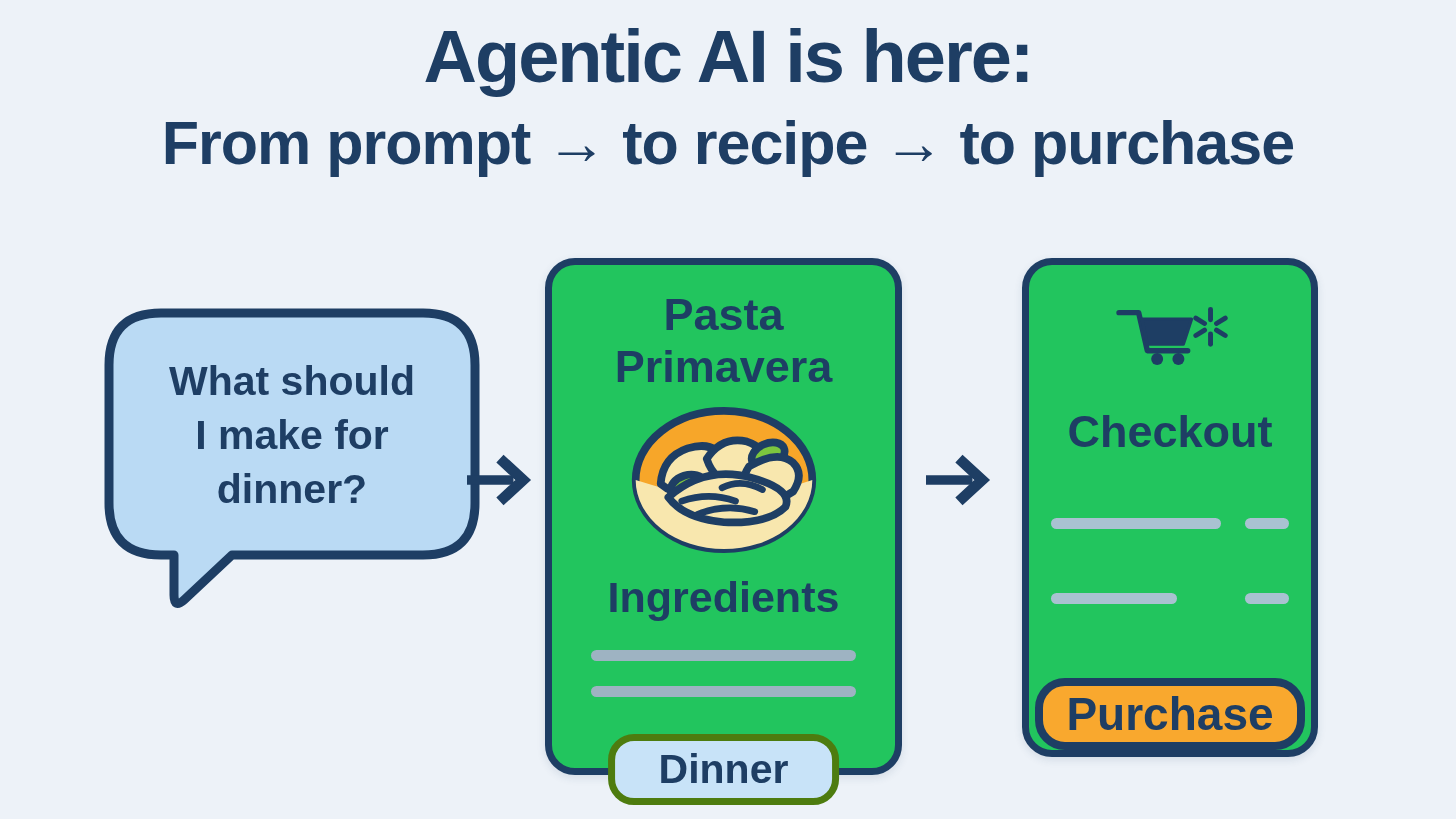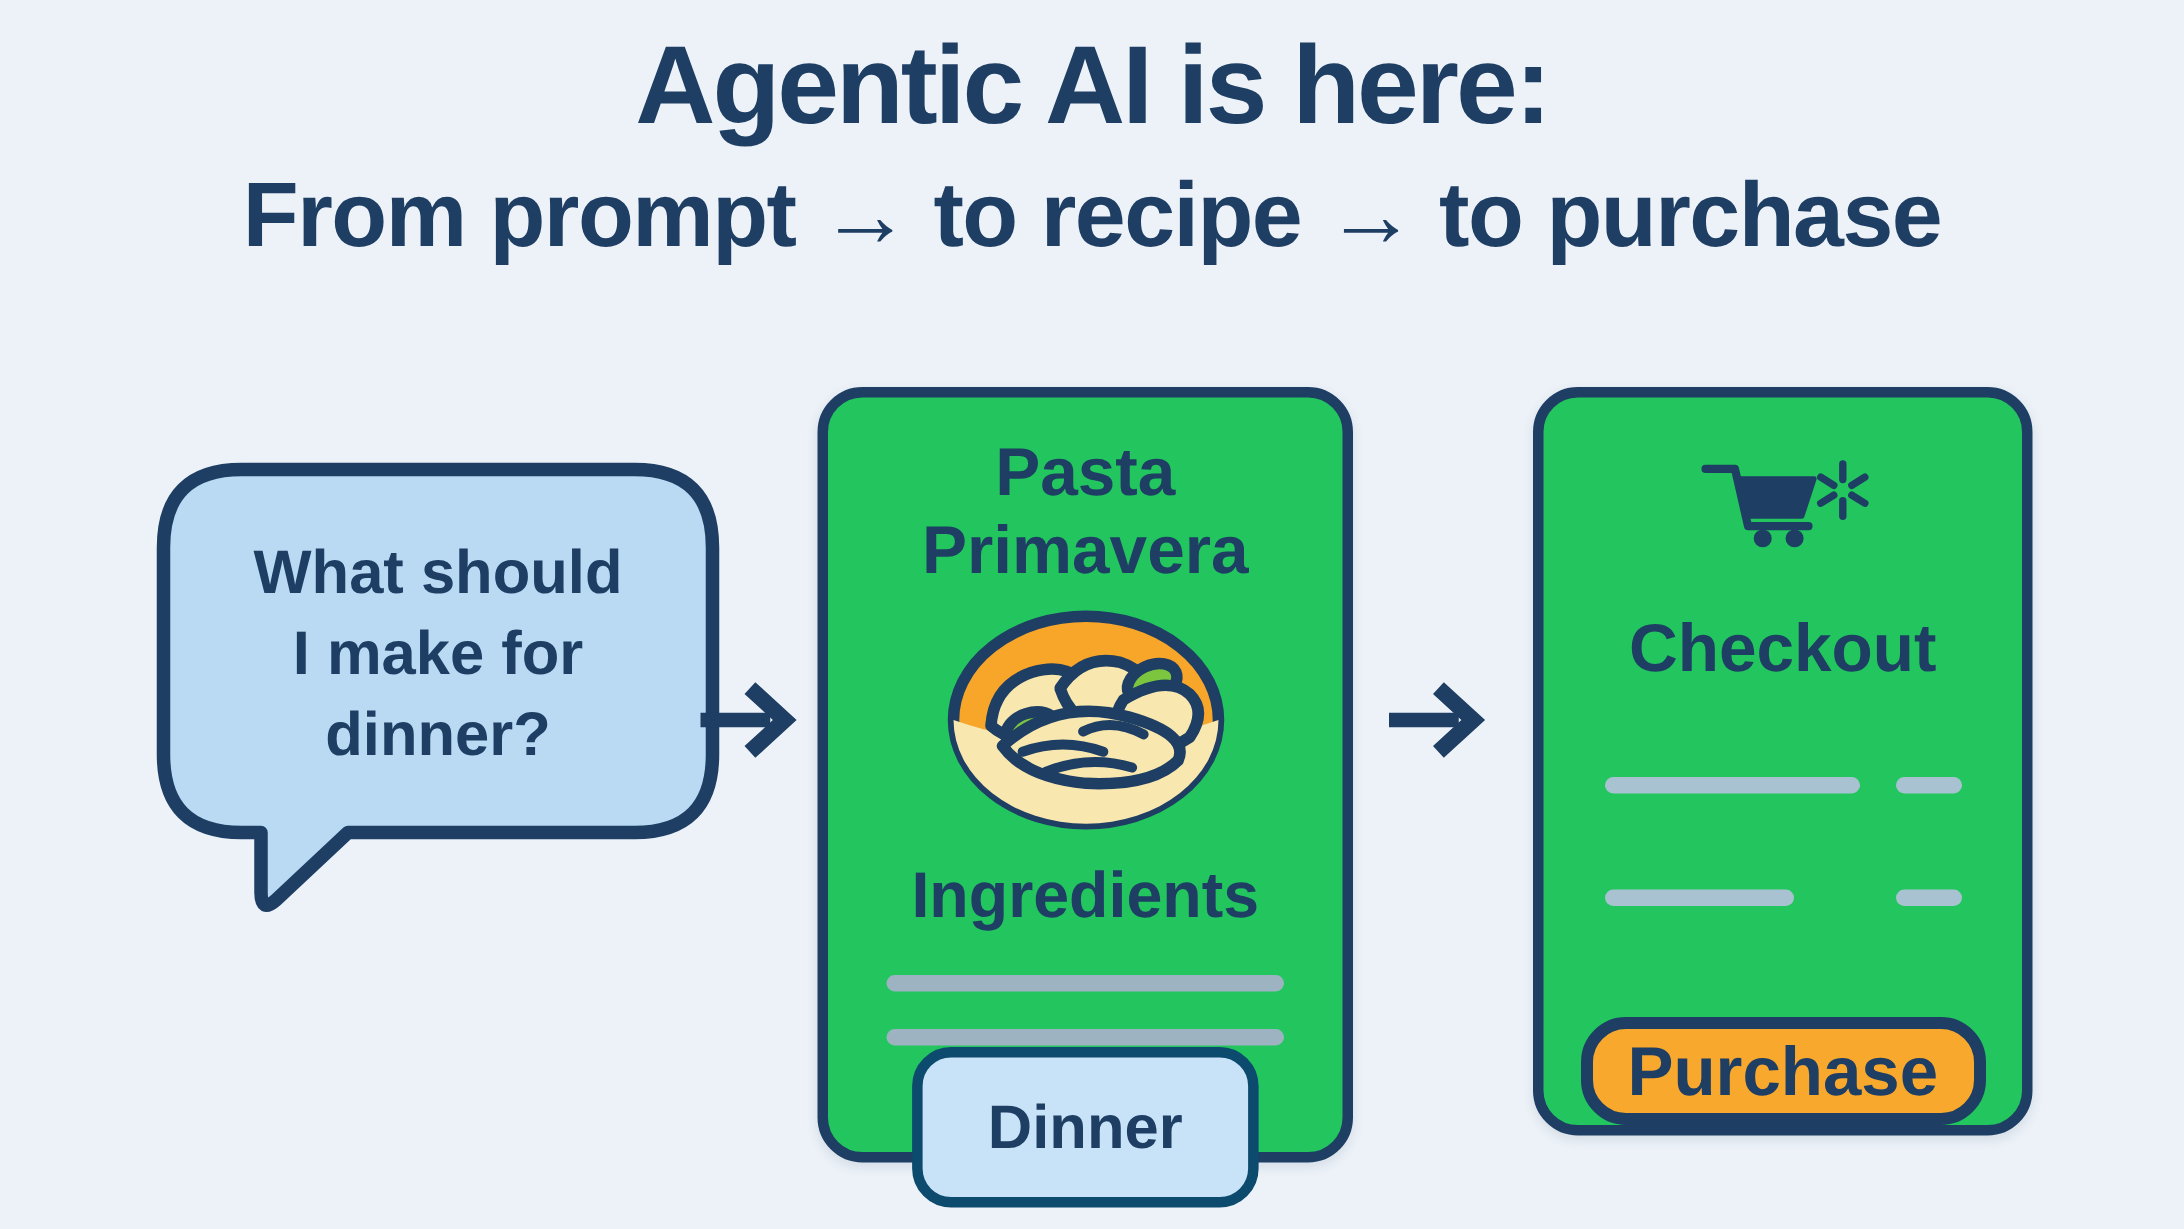--- a/index.html
+++ b/index.html
@@ -49,41 +49,41 @@
   .card{
     position:absolute;
     background:#22c55e;
     border:7px solid #1E3E64;
     border-radius:30px;
     box-sizing:border-box;
     display:flex;flex-direction:column;align-items:center;
     box-shadow:0 3px 8px rgba(30,62,100,0.12);
   }
   .recipe-card{left:545px;top:258px;width:357px;height:517px;}
-  .checkout-card{left:1022px;top:258px;width:333px;height:499px;gap:32px;}
+  .checkout-card{left:1022px;top:258px;width:296px;height:499px;gap:32px;}
 
   .recipe-title{
     margin-top:24px;
     font-size:45px;font-weight:700;line-height:1.15;
     text-align:center;color:#1E3E64;
   }
   .bowl-svg{margin-top:10px;}
   .ingredients-label{
     margin-top:16px;
     font-size:43px;font-weight:700;color:#1E3E64;
   }
   .ph-line{border-radius:6px;height:11px;background:#9EB3C2;}
   .recipe-line1{margin-top:28px;width:265px;}
   .recipe-line2{margin-top:25px;width:265px;}
 
   .dinner-badge{
     position:absolute;left:50%;bottom:-37px;transform:translateX(-50%);
     background:#C8E3F8;
-    border:7px solid #0c4a6e;border-radius:26px;
-    padding:20px 44px;
+    border:7px solid #4d7c0f;border-radius:26px;
+    padding:2px 44px;
     font-size:41px;font-weight:700;color:#1E3E64;
     line-height:1.3;white-space:nowrap;
   }
 
   
   .cart-svg{margin-top:40px;}
   .checkout-title{
     margin-top:8px;
     font-size:45px;font-weight:700;color:#1E3E64;
   }

